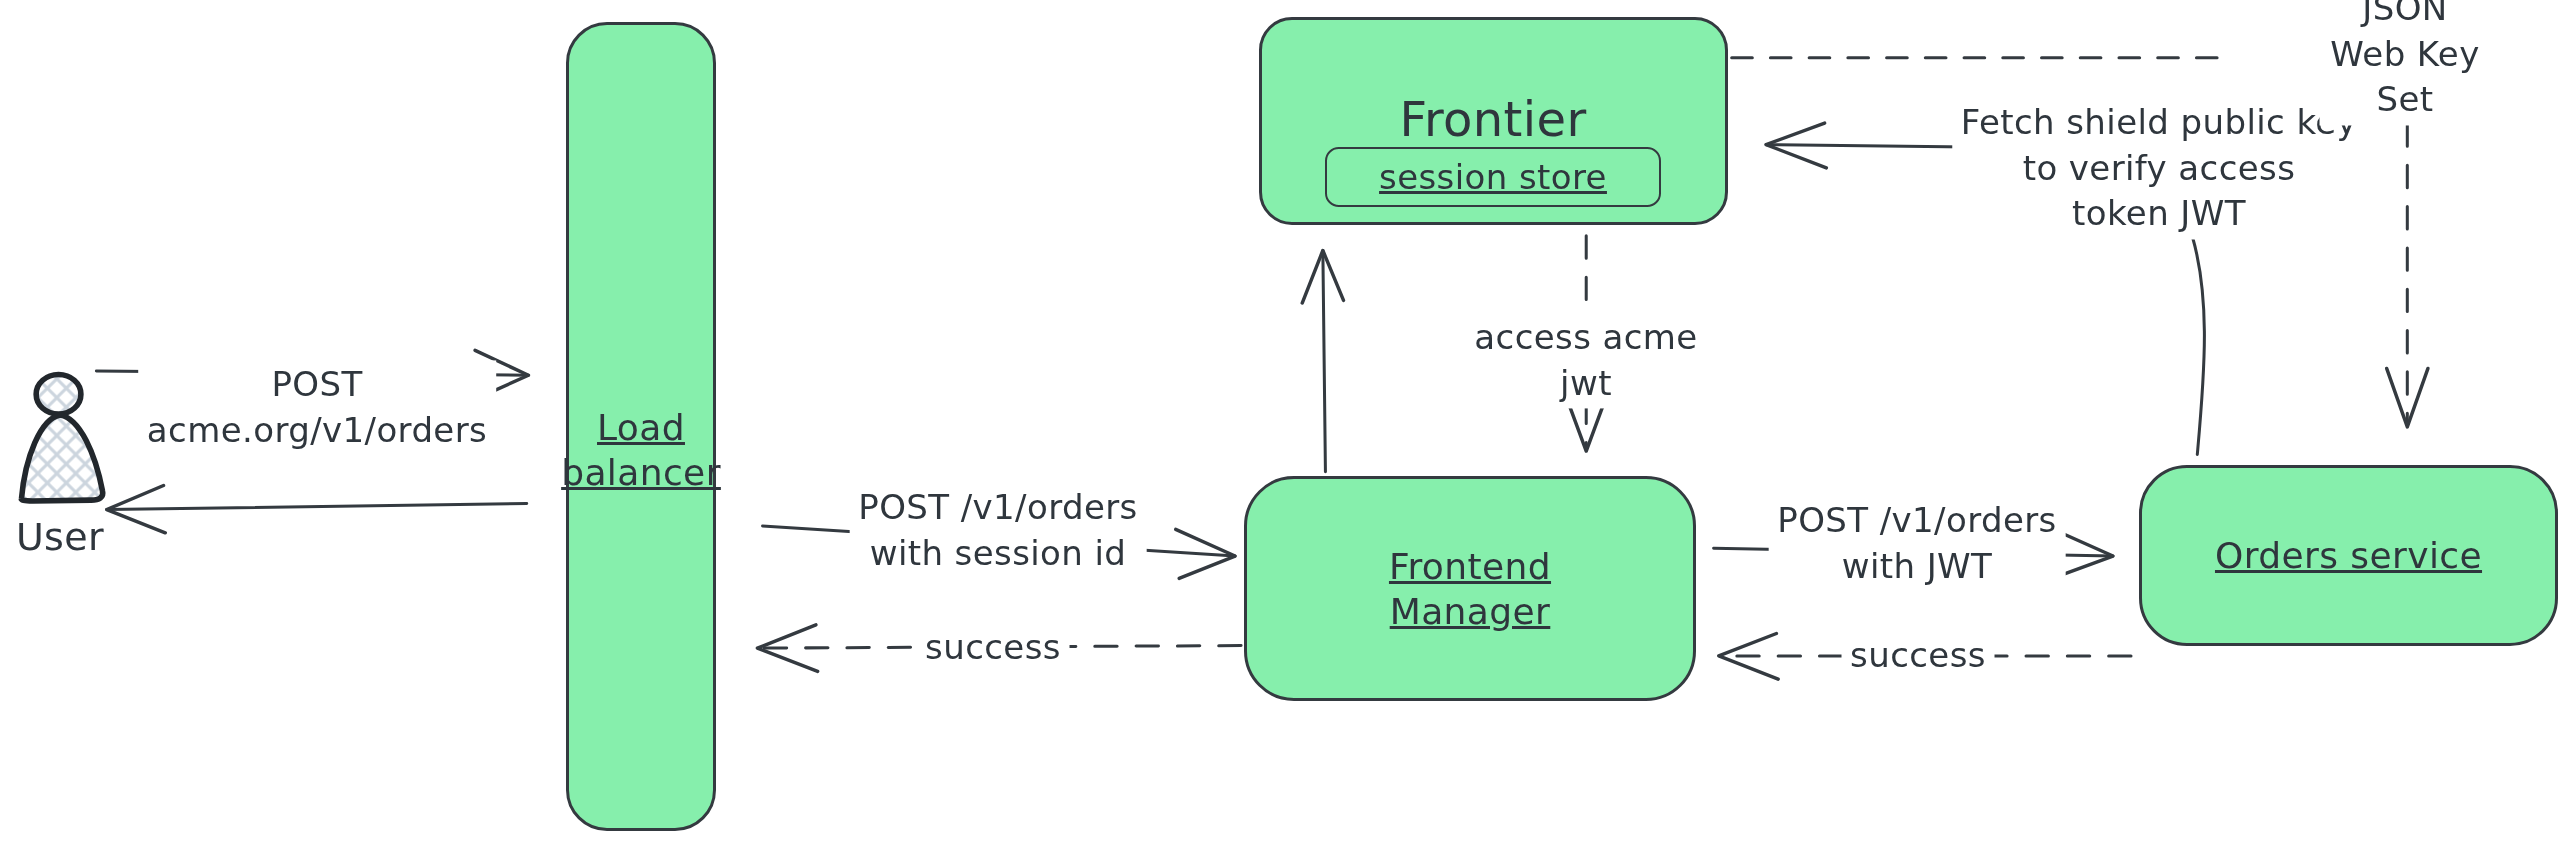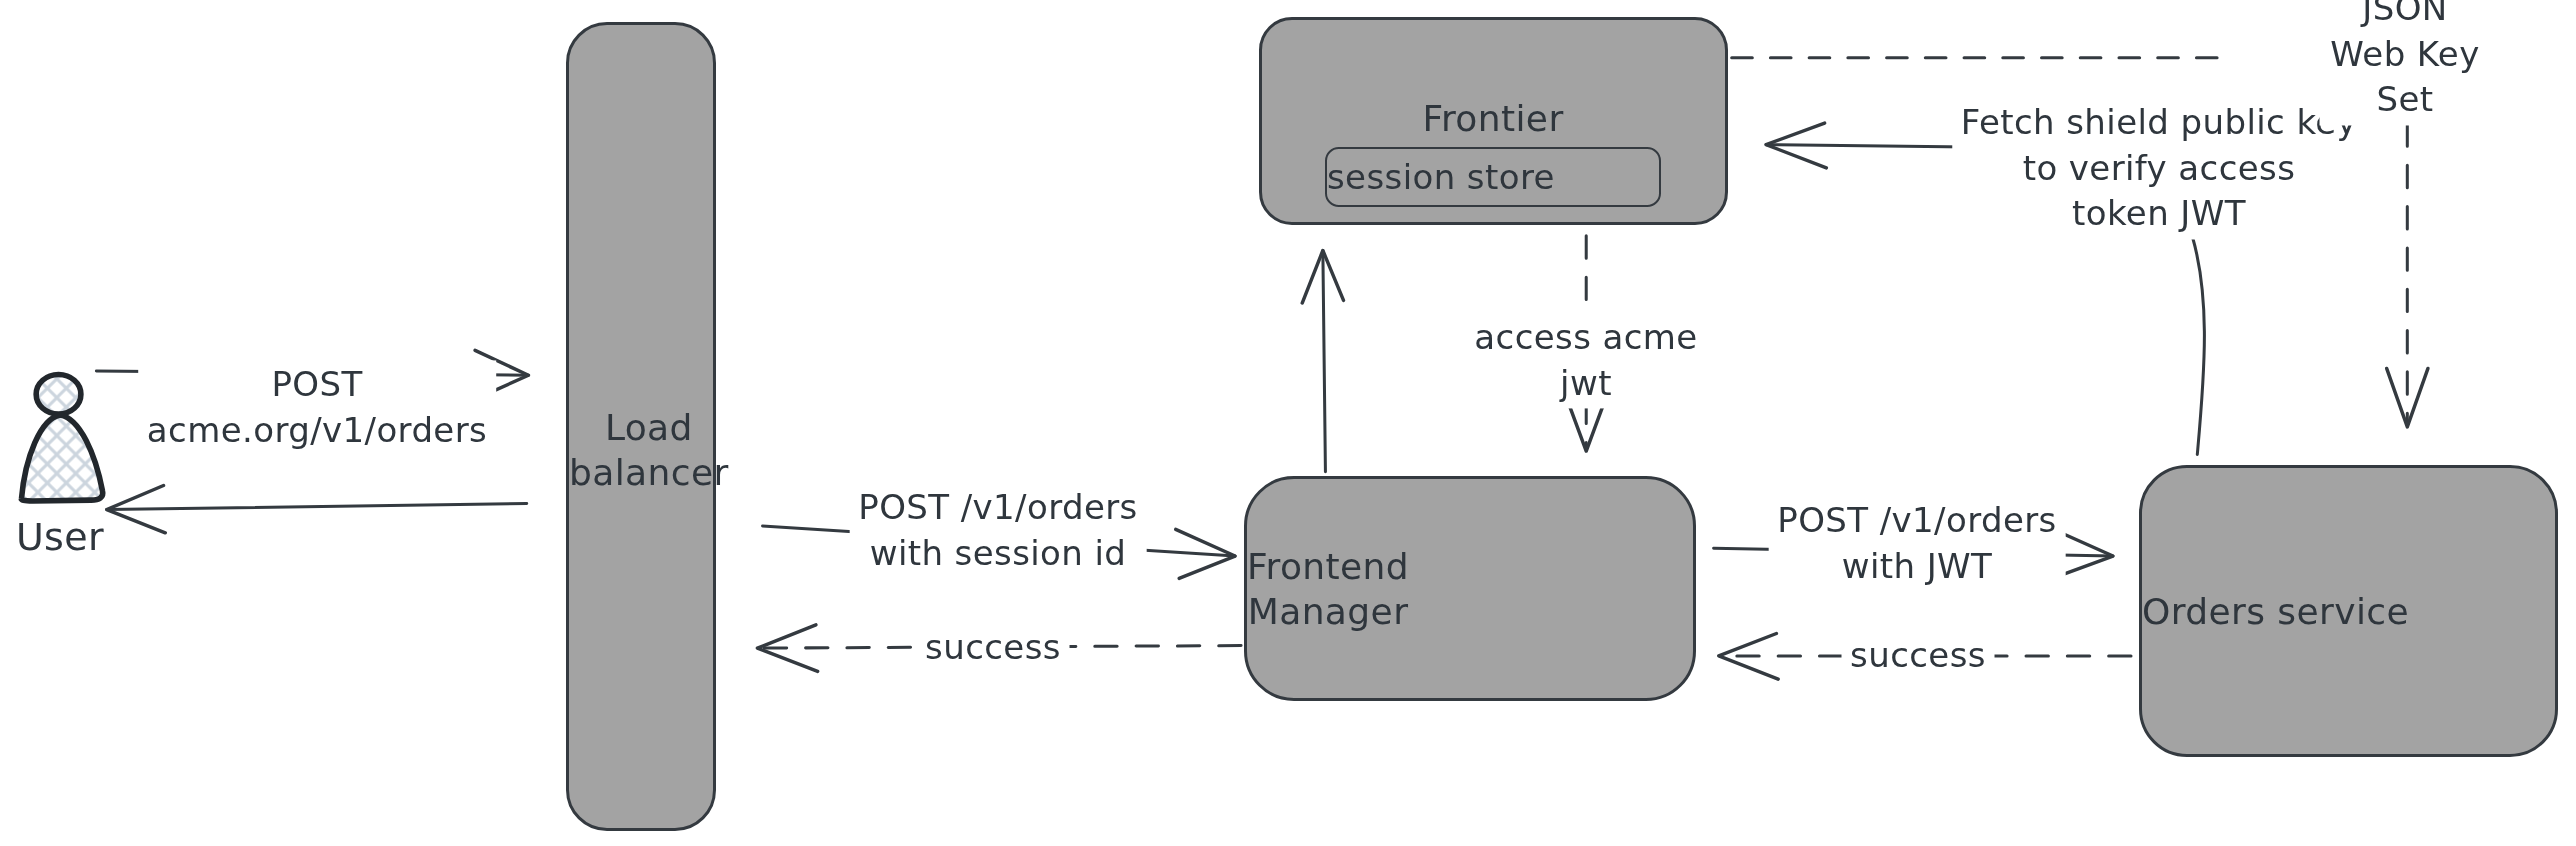--- a/index.html
+++ b/index.html
@@ -2,40 +2,40 @@
 <html style="font-size:13.8px"><head>
 <meta charset="utf-8">
 <style>
   html,body{margin:0;padding:0;background:#ffffff;}
   .stage{
     position:relative;width:2576px;height:847px;background:#ffffff;overflow:hidden;
     font-family:"DejaVu Sans",sans-serif;color:#2f363d;
   }
   .connectors{position:absolute;left:0;top:0;width:2576px;height:847px;z-index:1;}
   .node{
-    position:absolute;background:#a3a3a3;border:3.4px solid #343a40;z-index:2;
-    display:flex;align-items:center;justify-content:flex-start;box-sizing:border-box;
+    position:absolute;background:#86efac;border:3.4px solid #343a40;z-index:2;
+    display:flex;align-items:center;justify-content:center;box-sizing:border-box;text-decoration:underline;
   }
   .node-label{
     font-size:36px;line-height:1.25;text-align:center;white-space:pre-line;
     color:#2f363d;letter-spacing:0.4px;
   }
   .lbl{
     position:absolute;transform:translate(-50%,-50%);background:#ffffff;z-index:3;
     font-size:34px;line-height:1.35;text-align:center;white-space:pre-line;
     color:#2f363d;letter-spacing:0.4px;padding:1.7px 8.6px;
   }
   .lbl.nobg{background:transparent;}
   #lb-box{left:566px;top:21.5px;width:150px;height:809px;border-radius:41px;}
   #lb-box .node-label{transform:translateY(24px);}
   #frontier-box{left:1259px;top:17px;width:469px;height:208px;border-radius:33px;}
   #session-box{left:1325px;top:147px;width:336px;height:60px;border-radius:13.8px;border-width:2.6px;z-index:3;}
   #session-box .node-label{font-size:34px;}
   #fm-box{left:1244px;top:476px;width:452px;height:225px;border-radius:50px;}
-  #orders-box{left:2139px;top:465px;width:419px;height:292px;border-radius:48px;}
+  #orders-box{left:2139px;top:465px;width:419px;height:181px;border-radius:48px;}
   #frontier-title{left:1493px;top:119px;}
   #user-label{left:60px;top:537px;font-size:38px;}
 </style>
 </head>
 <body>
 
 <div class="stage">
 
   <svg class="connectors" viewBox="0 0 2993 984" fill="none" stroke="#343a40" stroke-width="3.5" stroke-linecap="round" stroke-linejoin="round">
     <defs>
@@ -104,21 +104,21 @@
       <polyline points="2773,428 2797,496 2821,428" stroke-width="4"></polyline>
     </g>
   </svg>
 
   <div class="node" id="lb-box">
     <div class="node-label">Load
 balancer</div>
   </div>
 
   <div class="node" id="frontier-box"></div>
-  <div class="lbl nobg" id="frontier-title" style="font-size:36px;text-align:right;">Frontier</div>
+  <div class="lbl nobg" id="frontier-title" style="font-size:48px;text-align:right;">Frontier</div>
   <div class="node" id="session-box">
     <div class="node-label">session store</div>
   </div>
 
   <div class="node" id="fm-box">
     <div class="node-label">Frontend
 Manager</div>
   </div>
 
   <div class="node" id="orders-box">

